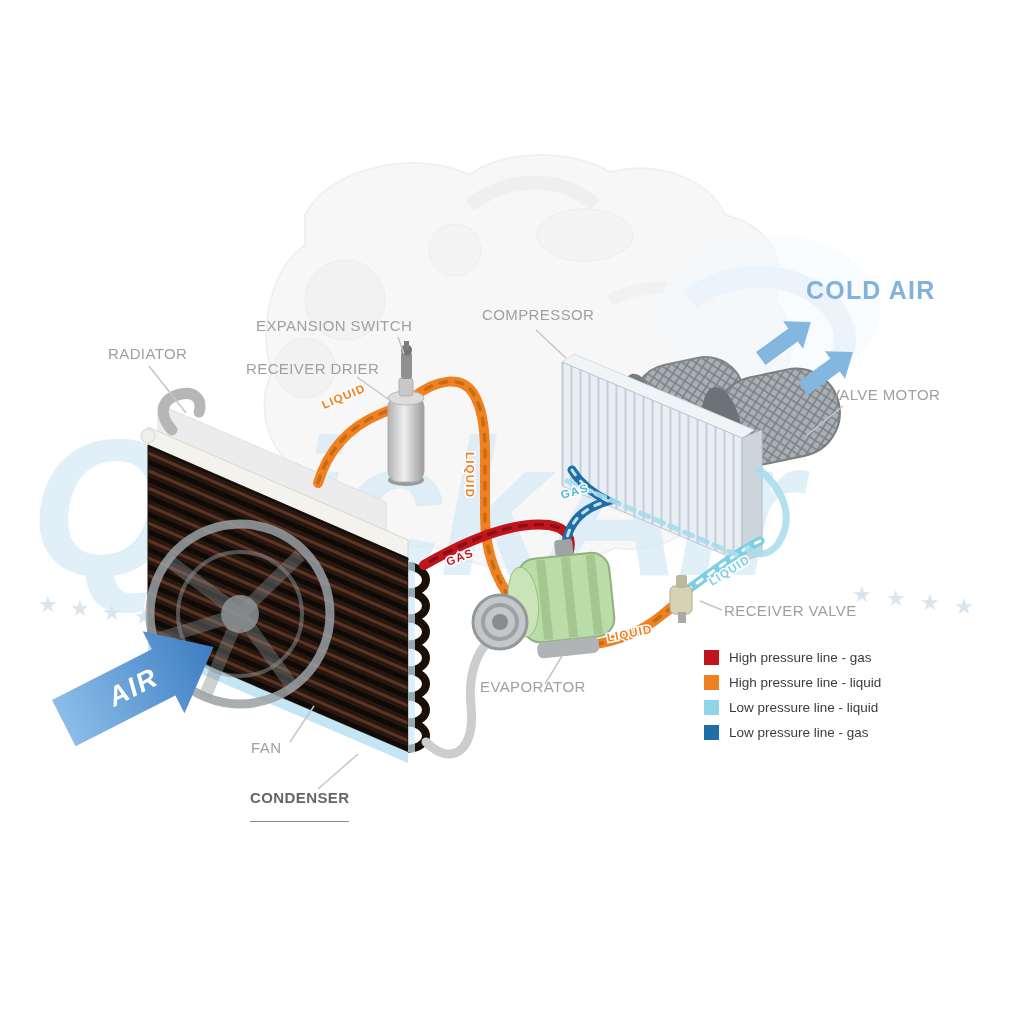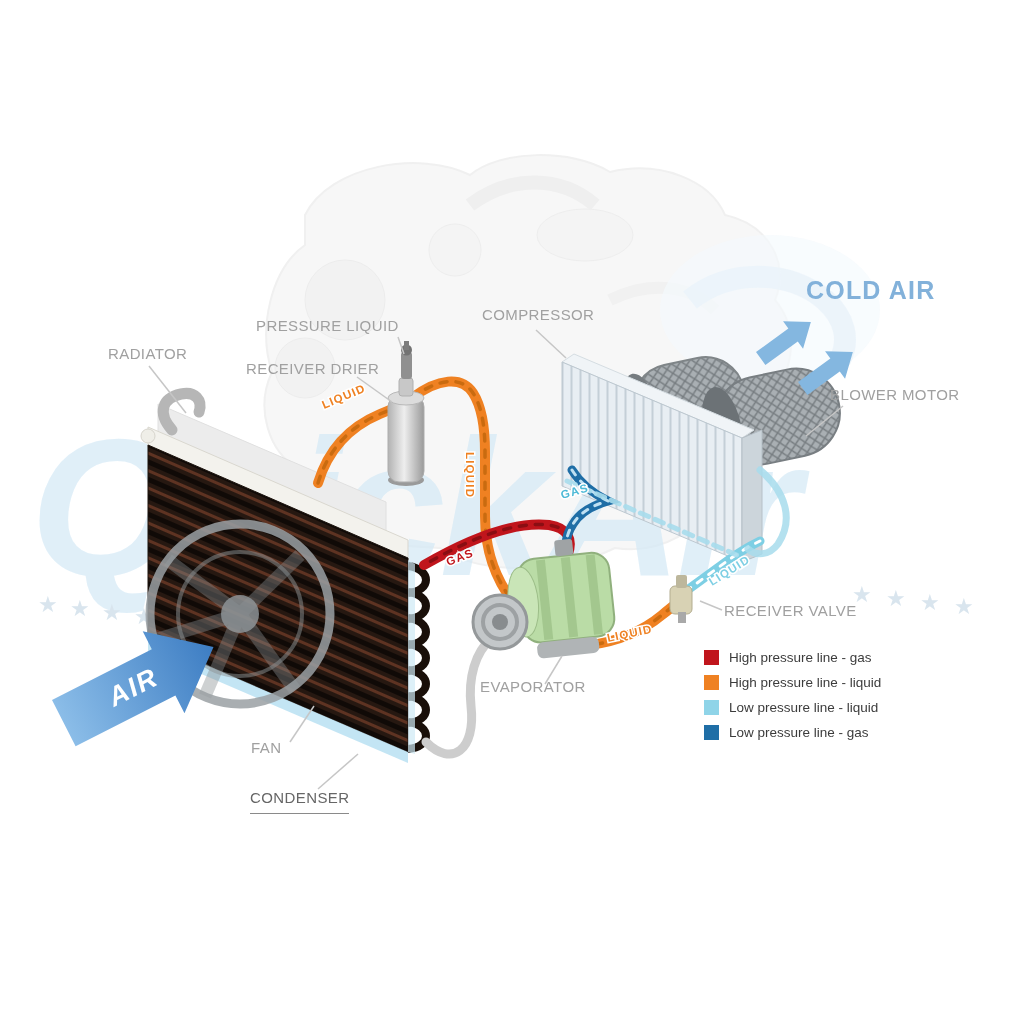--- a/index.html
+++ b/index.html
@@ -2,21 +2,21 @@
 <html><head>
 <meta charset="utf-8">
 <style>
   html,body{margin:0;padding:0;background:#fff;}
   .stage{position:relative;width:1024px;height:1024px;background:#ffffff;overflow:hidden;
          font-family:"Liberation Sans",sans-serif;}
   .stage svg{position:absolute;left:0;top:0;}
   svg text{font-family:"Liberation Sans",sans-serif;}
   .lbl{position:absolute;font-size:15px;letter-spacing:.4px;color:#a0a0a0;white-space:nowrap;}
   .cold-air{font-size:25px;font-weight:bold;color:#82b1da;letter-spacing:1.2px;}
-  .condenser-lbl{color:#666;border-bottom:1.5px solid #8a8a8a;padding-bottom:7px;}
+  .condenser-lbl{color:#666;border-bottom:1.5px solid #8a8a8a;padding-bottom:15px;font-weight:bold;}
   .legend{position:absolute;left:704px;top:650px;}
   .legend-row{display:flex;margin-bottom:10px;}
   .swatch{width:15px;height:15px;margin-right:10px;flex:0 0 auto;}
   .legend-text{font-size:13.5px;color:#3c3c3c;}
 </style>
 </head>
 <body>
 
 <div class="stage">
 
@@ -199,24 +199,24 @@
     <line x1="536" y1="330" x2="566" y2="358"></line>
     <line x1="843" y1="406" x2="806" y2="436"></line>
     <line x1="722" y1="610" x2="700" y2="601"></line>
     <line x1="545" y1="684" x2="562" y2="656"></line>
     <line x1="290" y1="742" x2="314" y2="706"></line>
     <line x1="318" y1="789" x2="358" y2="754"></line>
   </g>
 </svg>
 
 <div class="lbl" style="left:108px;top:345px">RADIATOR</div>
-<div class="lbl" style="left:256px;top:317px">PRESSURE LIQUID</div>
+<div class="lbl" style="left:256px;top:317px">EXPANSION SWITCH</div>
 <div class="lbl" style="left:246px;top:360px">RECEIVER DRIER</div>
 <div class="lbl" style="left:482px;top:306px">COMPRESSOR</div>
-<div class="lbl" style="left:830px;top:386px">BLOWER MOTOR</div>
+<div class="lbl" style="left:830px;top:386px">VALVE MOTOR</div>
 <div class="lbl cold-air" style="left:806px;top:276px">COLD AIR</div>
 <div class="lbl" style="left:724px;top:602px">RECEIVER VALVE</div>
 <div class="lbl" style="left:480px;top:678px">EVAPORATOR</div>
 <div class="lbl" style="left:251px;top:739px">FAN</div>
 <div class="lbl condenser-lbl" style="left:250px;top:789px">CONDENSER</div>
 
 <div class="legend">
   <div class="legend-row">
     <span class="swatch" style="background: rgb(192, 21, 28);"></span>
     <span class="legend-text">High pressure line - gas</span>

